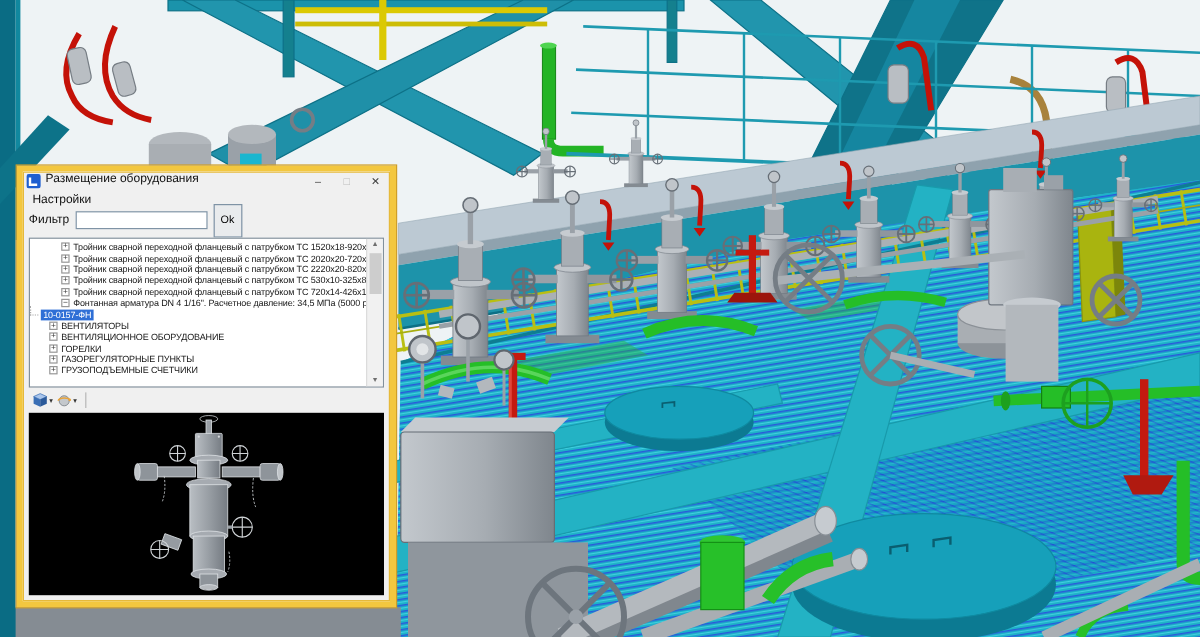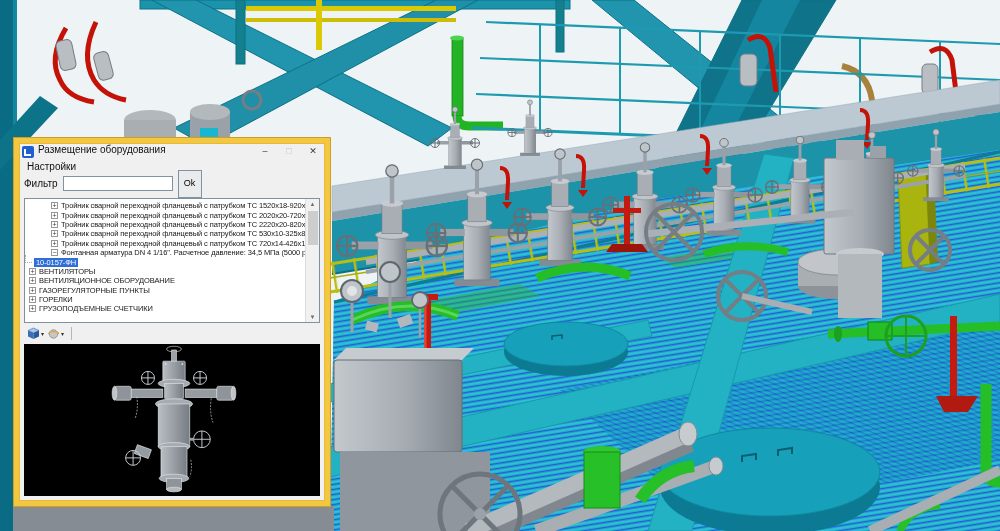--- a/index.html
+++ b/index.html
@@ -22,21 +22,21 @@
   .menu-item{font-size:10px;color:#111;padding:0 3px}
   .filter-row{height:19px;display:flex;align-items:center;gap:5px;padding:0 5px;font-size:10px;color:#111}
   .filter-input{width:104px;height:13px;border:1px solid #7f93a5;font-size:9px;padding:0 2px;
                 font-family:"Liberation Sans",sans-serif}
   .ok-btn{height:28px;min-width:24px;font-size:9px;line-height:13px;border:1px solid #7f93a5;
           background:#e9ebed;font-family:"Liberation Sans",sans-serif;padding:0 4px}
   .tree{flex:0 0 123px;margin:5px 5px 0;background:#fff;border:1px solid #82909c;
         position:relative;overflow:hidden;font-size:7.5px;letter-spacing:-0.1px}
   .tree-inner{position:absolute;left:0;top:2px;right:13px;bottom:0;overflow:hidden}
   .trow{height:9.4px;display:flex;align-items:center;white-space:nowrap}
-  .lvl0{padding-left:4px}.lvl1{padding-left:26px}.lvl2{}
+  .lvl0{padding-left:16px}.lvl1{padding-left:26px}.lvl2{}
   .exp{width:7px;height:7px;box-sizing:border-box;border:1px solid #979797;background:#fff;
        font-size:7px;line-height:5px;text-align:center;margin-right:3px;flex:0 0 auto;color:#3a3a3a}
   .conn{width:6px;height:7px;border-left:1px dotted #a8a8a8;border-bottom:1px dotted #a8a8a8;
         margin:-5px 2px 2px 0;flex:0 0 auto}
   .tlabel{color:#161616}
   .trow.sel .tlabel{background:#2f6fd6;color:#fff;padding:0 2px}
   .scrollbar{position:absolute;right:0;top:0;bottom:0;width:13px;background:#f1f1f1;
              border-left:1px solid #dcdcdc;display:flex;flex-direction:column;
              justify-content:space-between;align-items:center}
   .sb-arrow{font-size:6px;color:#6f6f6f;line-height:10px;height:10px}
@@ -363,25 +363,25 @@
       <div class="trow lvl0">
           <span class="exp">+</span>
           <span class="tlabel">ВЕНТИЛЯТОРЫ</span>
         </div>
       <div class="trow lvl0">
           <span class="exp">+</span>
           <span class="tlabel">ВЕНТИЛЯЦИОННОЕ ОБОРУДОВАНИЕ</span>
         </div>
       <div class="trow lvl0">
           <span class="exp">+</span>
+          <span class="tlabel">ГОРЕЛКИ</span>
+        </div>
+      <div class="trow lvl0">
+          <span class="exp">+</span>
           <span class="tlabel">ГАЗОРЕГУЛЯТОРНЫЕ ПУНКТЫ</span>
-        </div>
-      <div class="trow lvl0">
-          <span class="exp">+</span>
-          <span class="tlabel">ГОРЕЛКИ</span>
         </div>
       <div class="trow lvl0">
           <span class="exp">+</span>
           <span class="tlabel">ГРУЗОПОДЪЕМНЫЕ СЧЕТЧИКИ</span>
         </div>
 
     </div>
     <div class="scrollbar">
       <span class="sb-arrow">▲</span>
       <span class="sb-arrow">▼</span>

